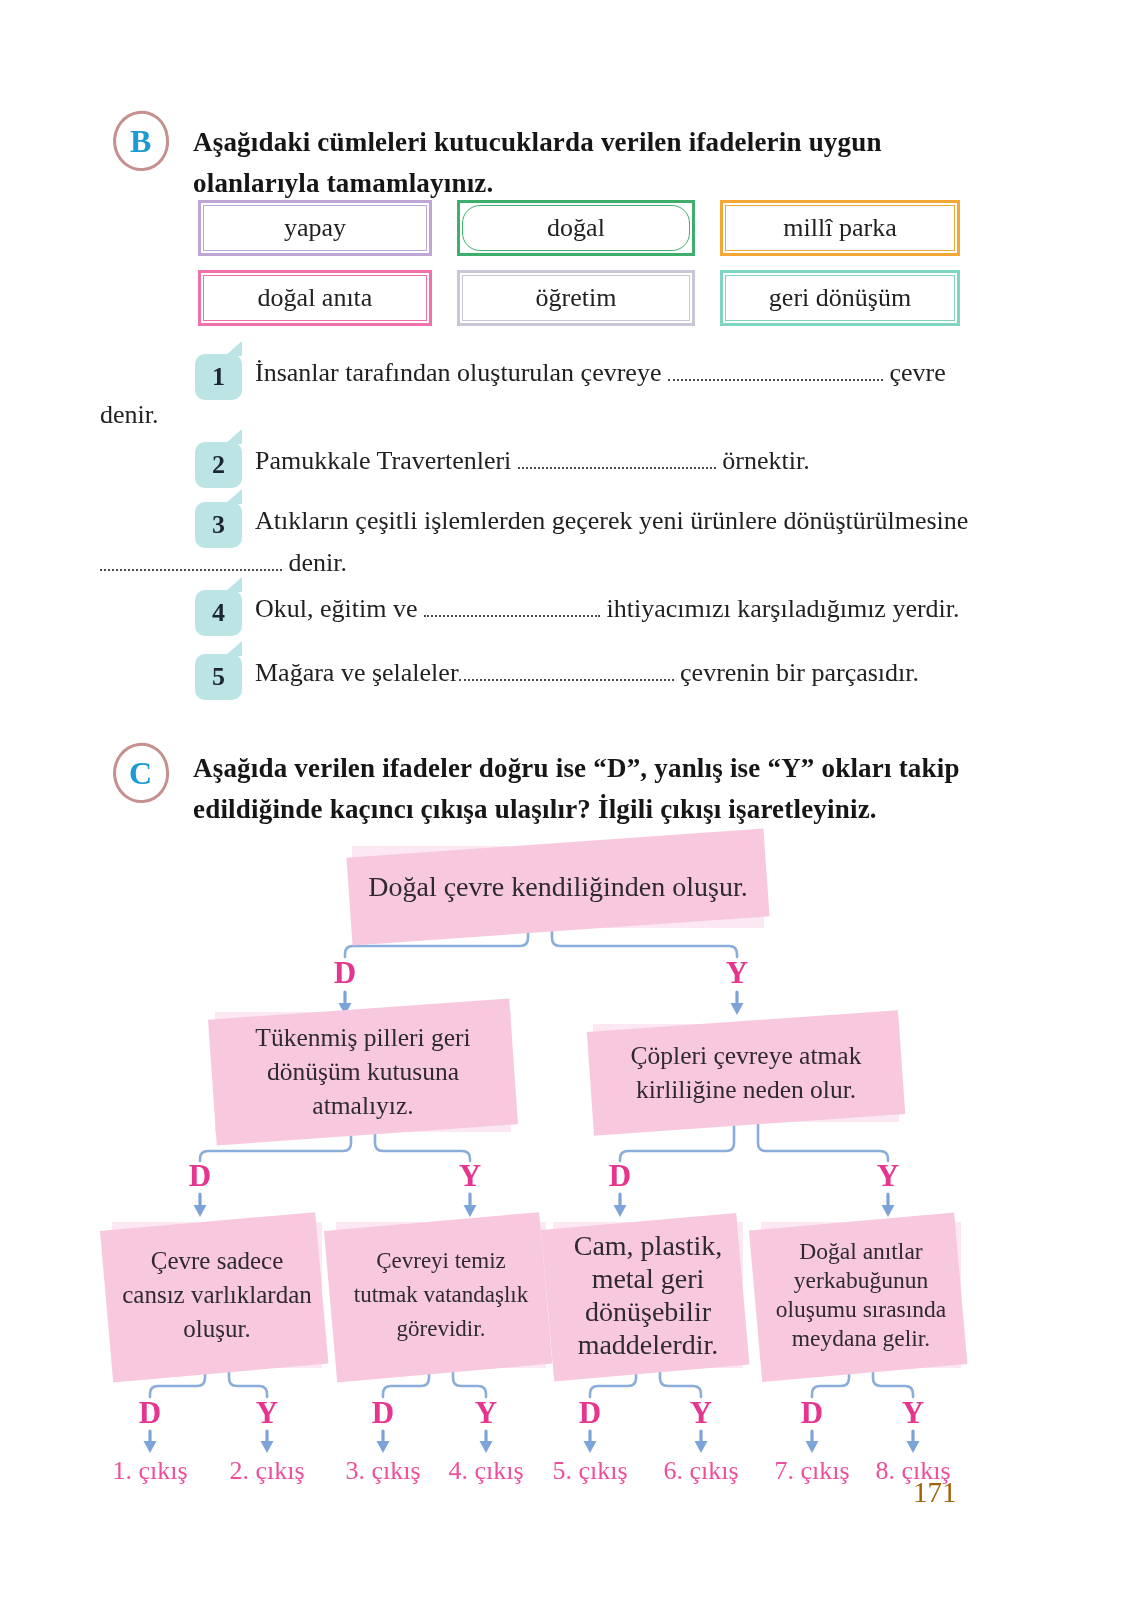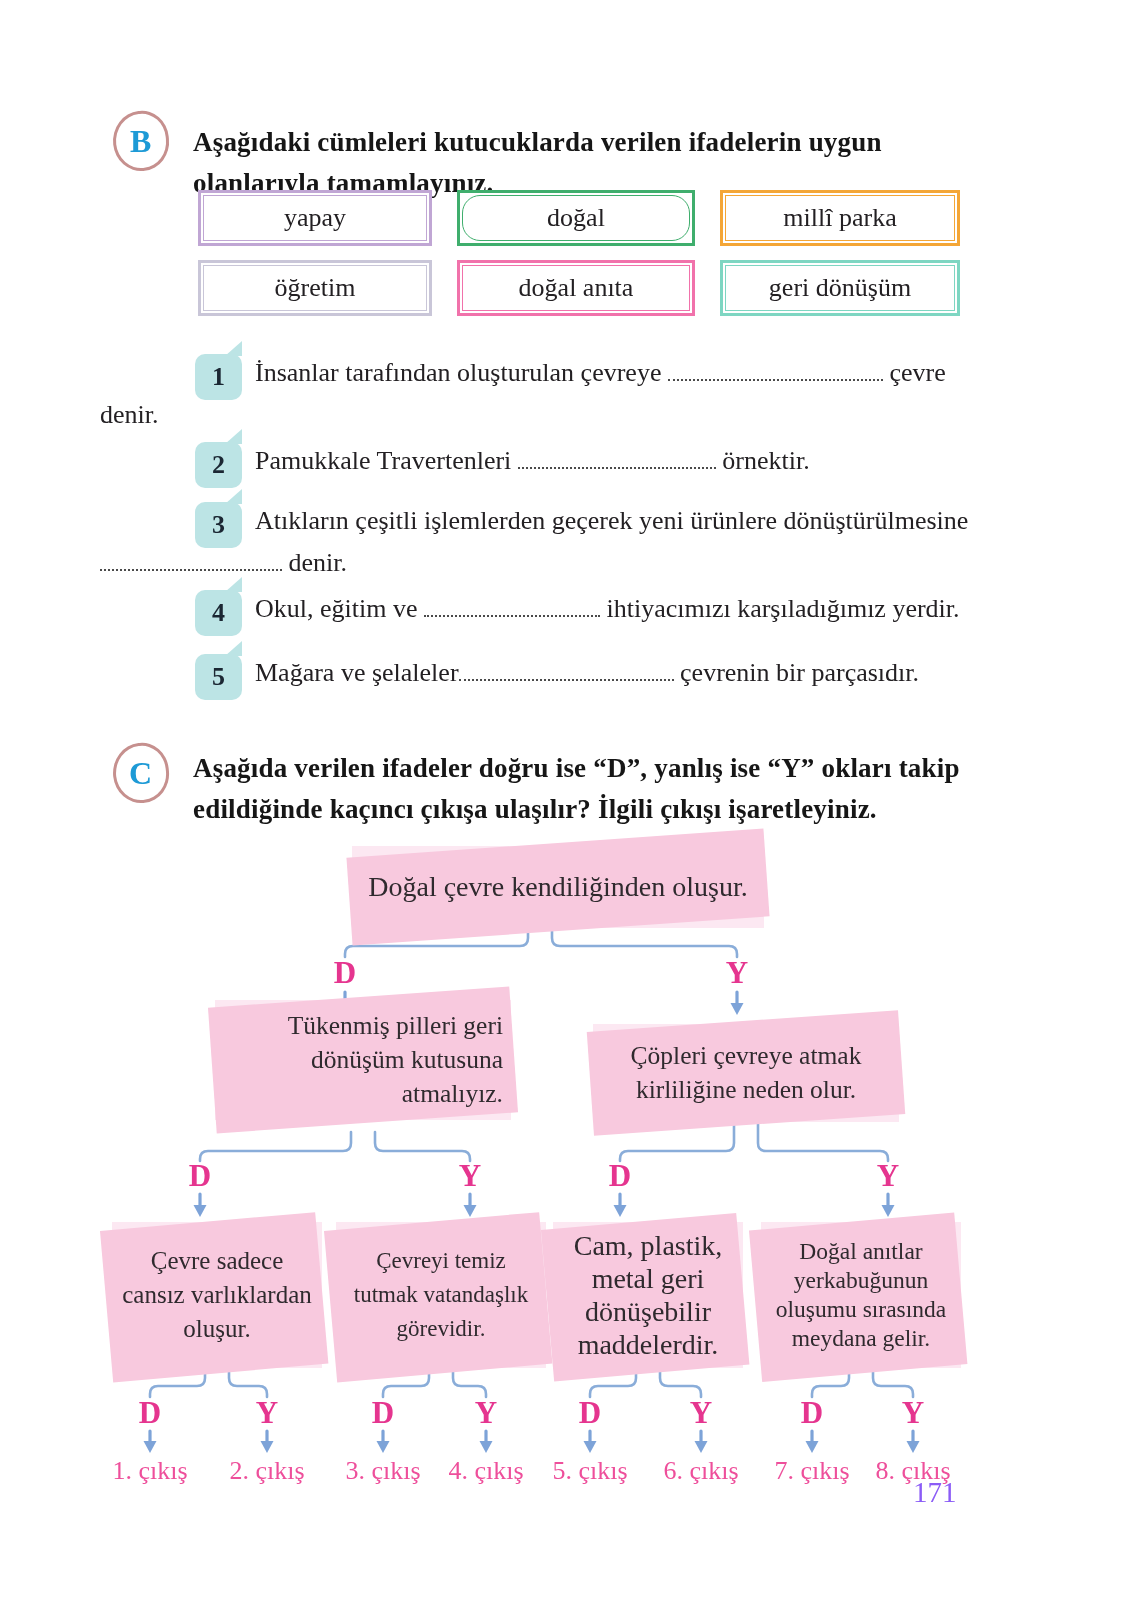--- a/index.html
+++ b/index.html
@@ -18,21 +18,21 @@
   #circle-c{left:113px;top:743px;}
   
   .instr{
     position:absolute;left:193px;width:795px;font-weight:bold;font-size:27px;
     line-height:41px;color:#161616;letter-spacing:.2px;
   }
   #instr-b{top:122px;}
   #instr-c{top:748px;}
   
   .wgrid{
-    position:absolute;left:198px;top:190px;width:762px;
+    position:absolute;left:198px;top:200px;width:762px;
     display:grid;grid-template-columns:234px 238px 240px;grid-auto-rows:56px;
     column-gap:25px;row-gap:14px;
   }
   .wbox{box-sizing:border-box;border:3px solid;padding:2px;background:#fff;}
   .wbox-inner{
     box-sizing:border-box;border:1px solid;width:100%;height:100%;
     display:flex;align-items:center;justify-content:center;font-size:26px;color:#232023;
   }
   .wb0{border-color:#c0a6d4;} .wb0 .wbox-inner{border-color:#c0a6d4;}
   .wb1{border-color:#3fae6d;} .wb1 .wbox-inner{border-color:#3fae6d;border-radius:18px;}
@@ -66,39 +66,39 @@
   .tree svg{position:absolute;left:0;top:0;z-index:1;}
   .tbox{
     position:absolute;z-index:2;background:#fce8f2;display:flex;align-items:center;
     justify-content:center;text-align:center;color:#2f2a2e;padding:4px 8px;box-sizing:border-box;
   }
   .tbox::before{
     content:"";position:absolute;inset:-3px;background:#f8c9de;z-index:-1;
     transform:rotate(-4deg);
   }
   #node-root{left:352px;top:26px;width:412px;height:82px;font-size:28px;}
-  #node-l2a{left:215px;top:180px;width:296px;height:120px;font-size:25.5px;line-height:34px;text-align:right;}
+  #node-l2a{left:215px;top:192px;width:296px;height:120px;font-size:25.5px;line-height:34px;}
   #node-l2b{left:593px;top:204px;width:306px;height:98px;font-size:25.5px;line-height:34px;}
   #node-l3a{left:112px;top:402px;width:210px;height:146px;font-size:25px;line-height:34px;}
   #node-l3b{left:336px;top:402px;width:210px;height:146px;font-size:23px;line-height:34px;}
   #node-l3c{left:553px;top:402px;width:190px;height:146px;font-size:28px;line-height:33px;}
   #node-l3d{left:761px;top:402px;width:200px;height:146px;font-size:23.5px;line-height:29px;}
   #node-l3a::before,#node-l3b::before,#node-l3c::before,#node-l3d::before{
     transform:rotate(-5deg) translate(-3px,2px);
   }
   .dy{
     position:absolute;z-index:3;transform:translateX(-50%);
     font-weight:bold;font-size:31px;color:#e5358f;line-height:30px;
   }
   .exit{
     position:absolute;z-index:3;transform:translateX(-50%);top:636px;
     font-size:26px;color:#ee4f9b;white-space:nowrap;
   }
   
-  .pagenum{position:absolute;top:1476px;left:913px;font-size:29px;color:#8b5cf6;text-align:right;}
+  .pagenum{position:absolute;top:1476px;left:913px;font-size:29px;color:#a16207;text-align:right;}
 </style>
 </head>
 <body>
 
 <div class="page">
 
   <div class="sec-circle" id="circle-b">
     <span class="sec-letter">B</span>
   </div>
   <div class="instr" id="instr-b">Aşağıdaki cümleleri kutucuklarda verilen ifadelerin uygun olanlarıyla tamamlayınız.</div>
@@ -106,25 +106,25 @@
   <div class="wgrid">
     <div class="wbox wb0">
       <div class="wbox-inner">yapay</div>
     </div>
     <div class="wbox wb1">
       <div class="wbox-inner">doğal</div>
     </div>
     <div class="wbox wb2">
       <div class="wbox-inner">millî parka</div>
     </div>
+    <div class="wbox wb3">
+      <div class="wbox-inner">doğal anıta</div>
+    </div>
     <div class="wbox wb4">
       <div class="wbox-inner">öğretim</div>
-    </div>
-    <div class="wbox wb3">
-      <div class="wbox-inner">doğal anıta</div>
     </div>
     <div class="wbox wb5">
       <div class="wbox-inner">geri dönüşüm</div>
     </div>
   </div>
 
   <p class="fill-item" id="item-1">
     <span class="num-badge">1</span>
     <span>İnsanlar tarafından oluşturulan çevreye</span>
     <span class="blank bl215"></span>

